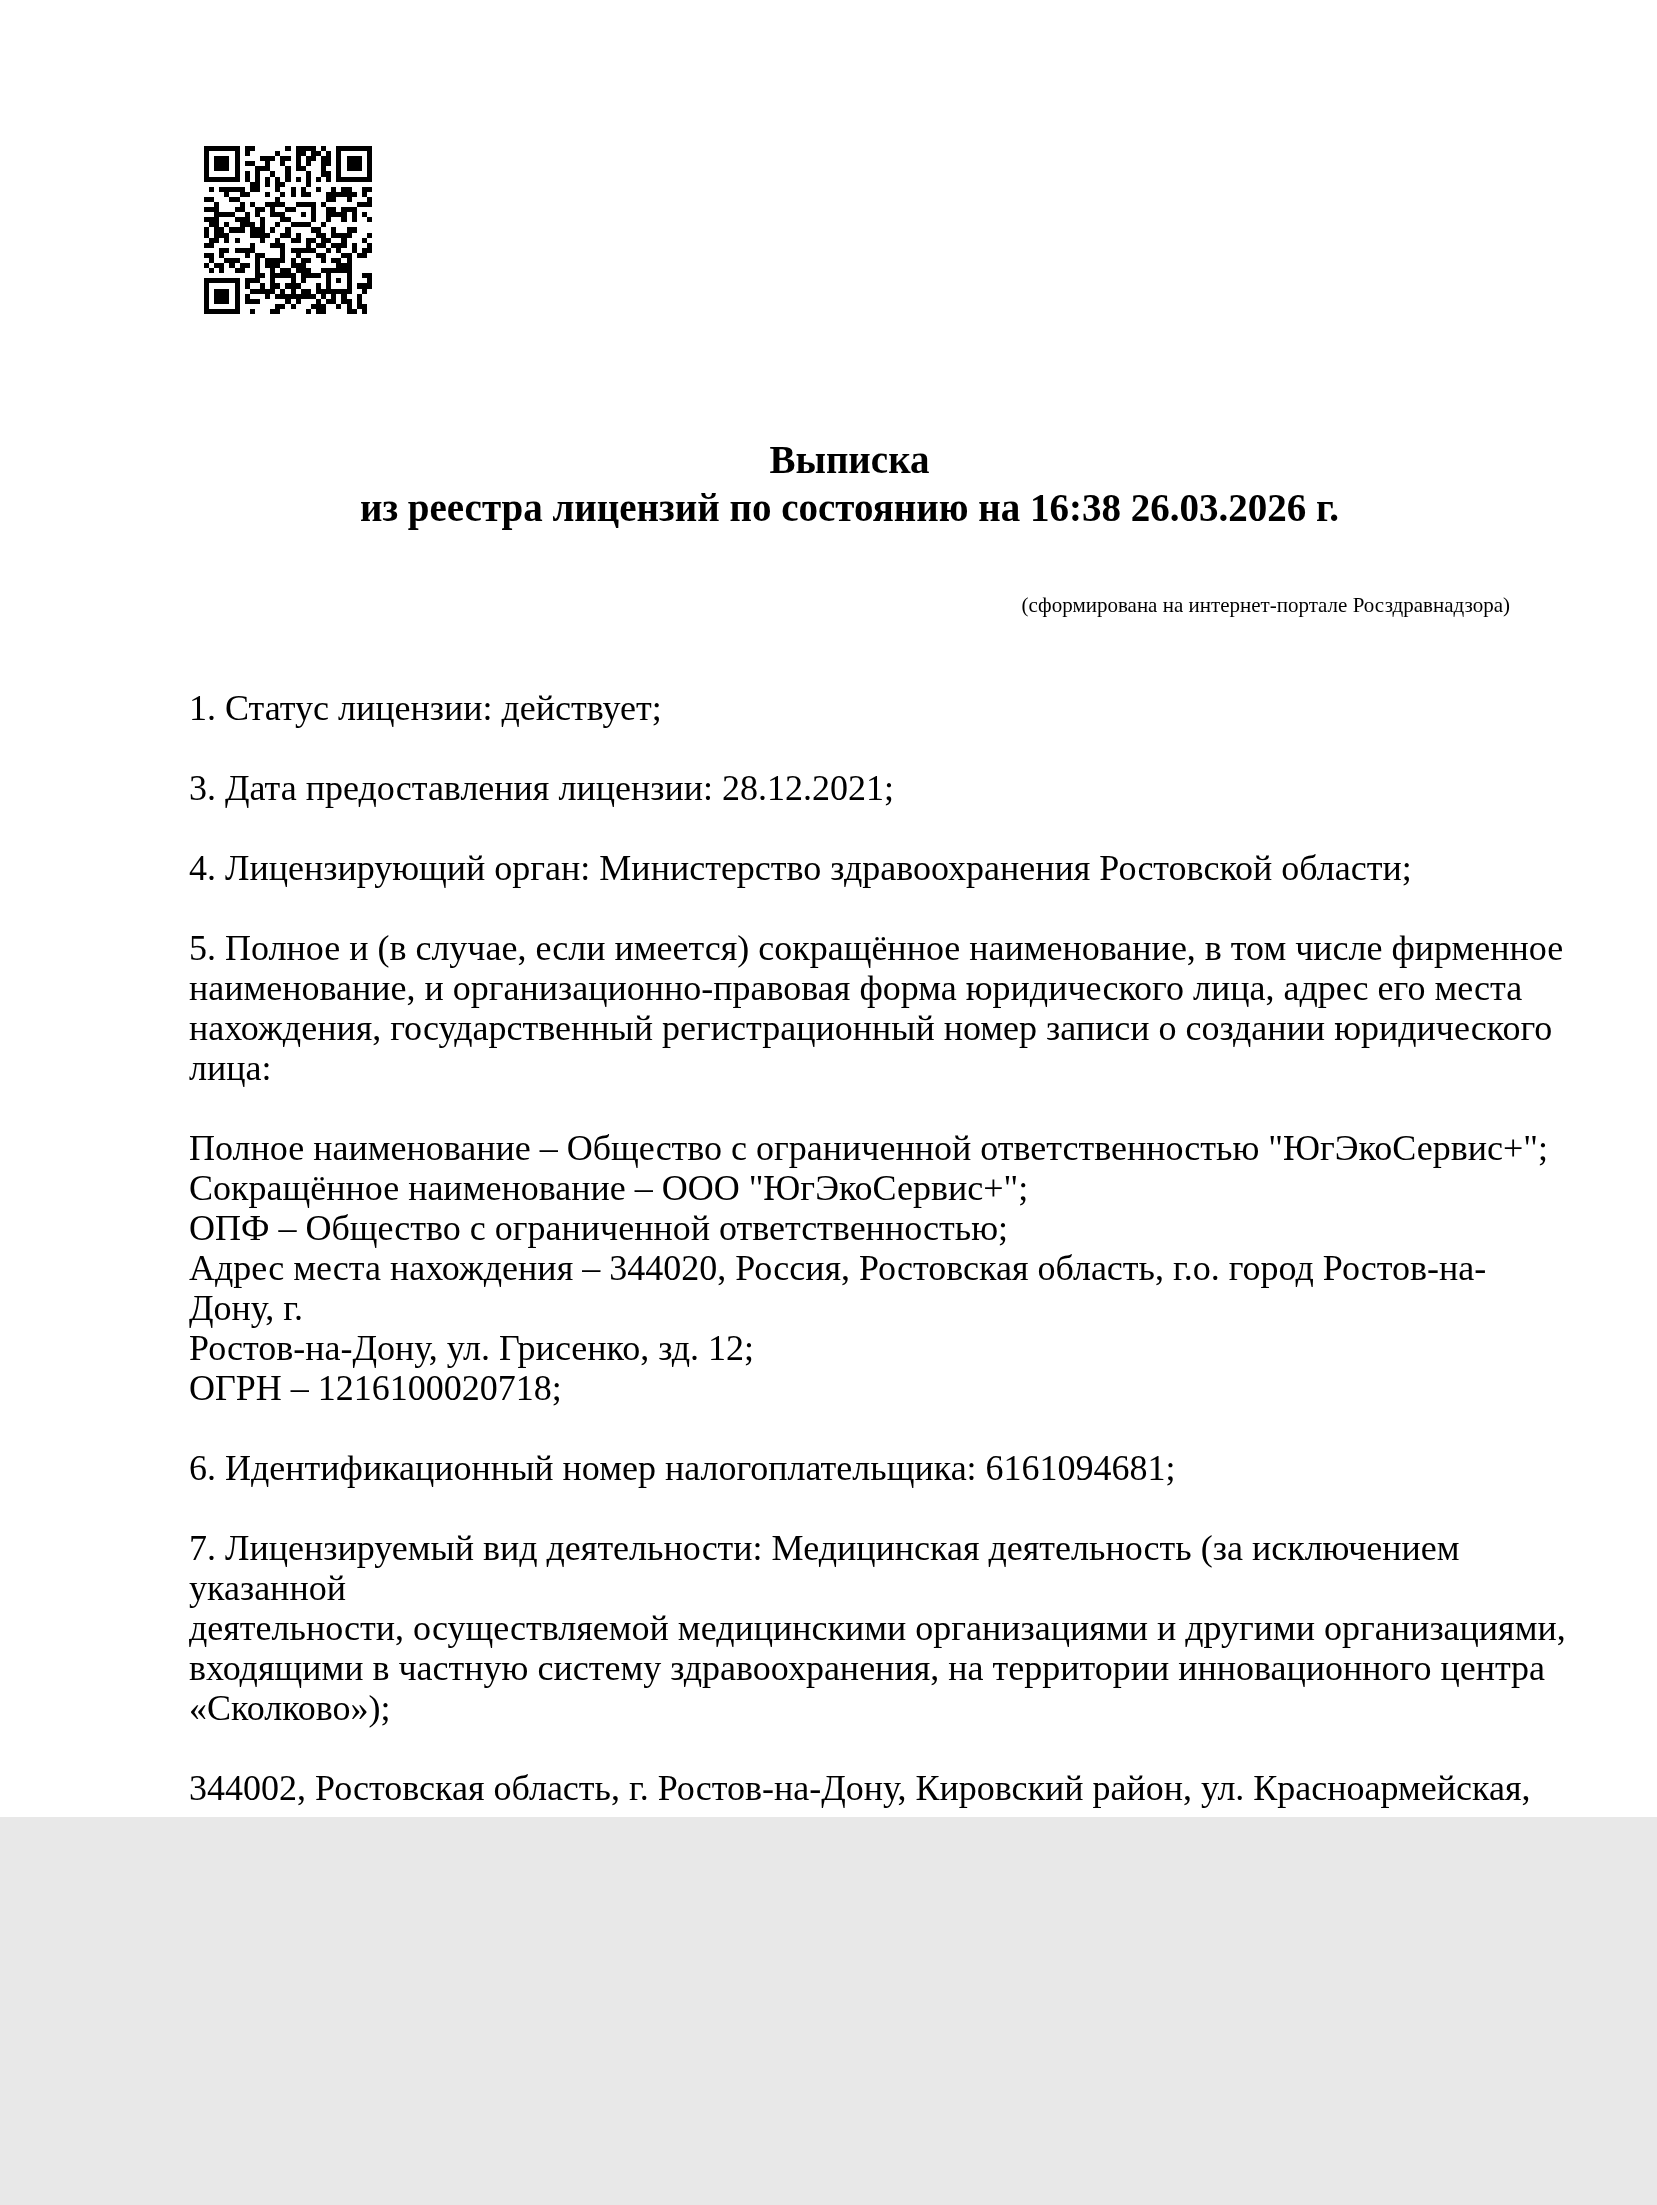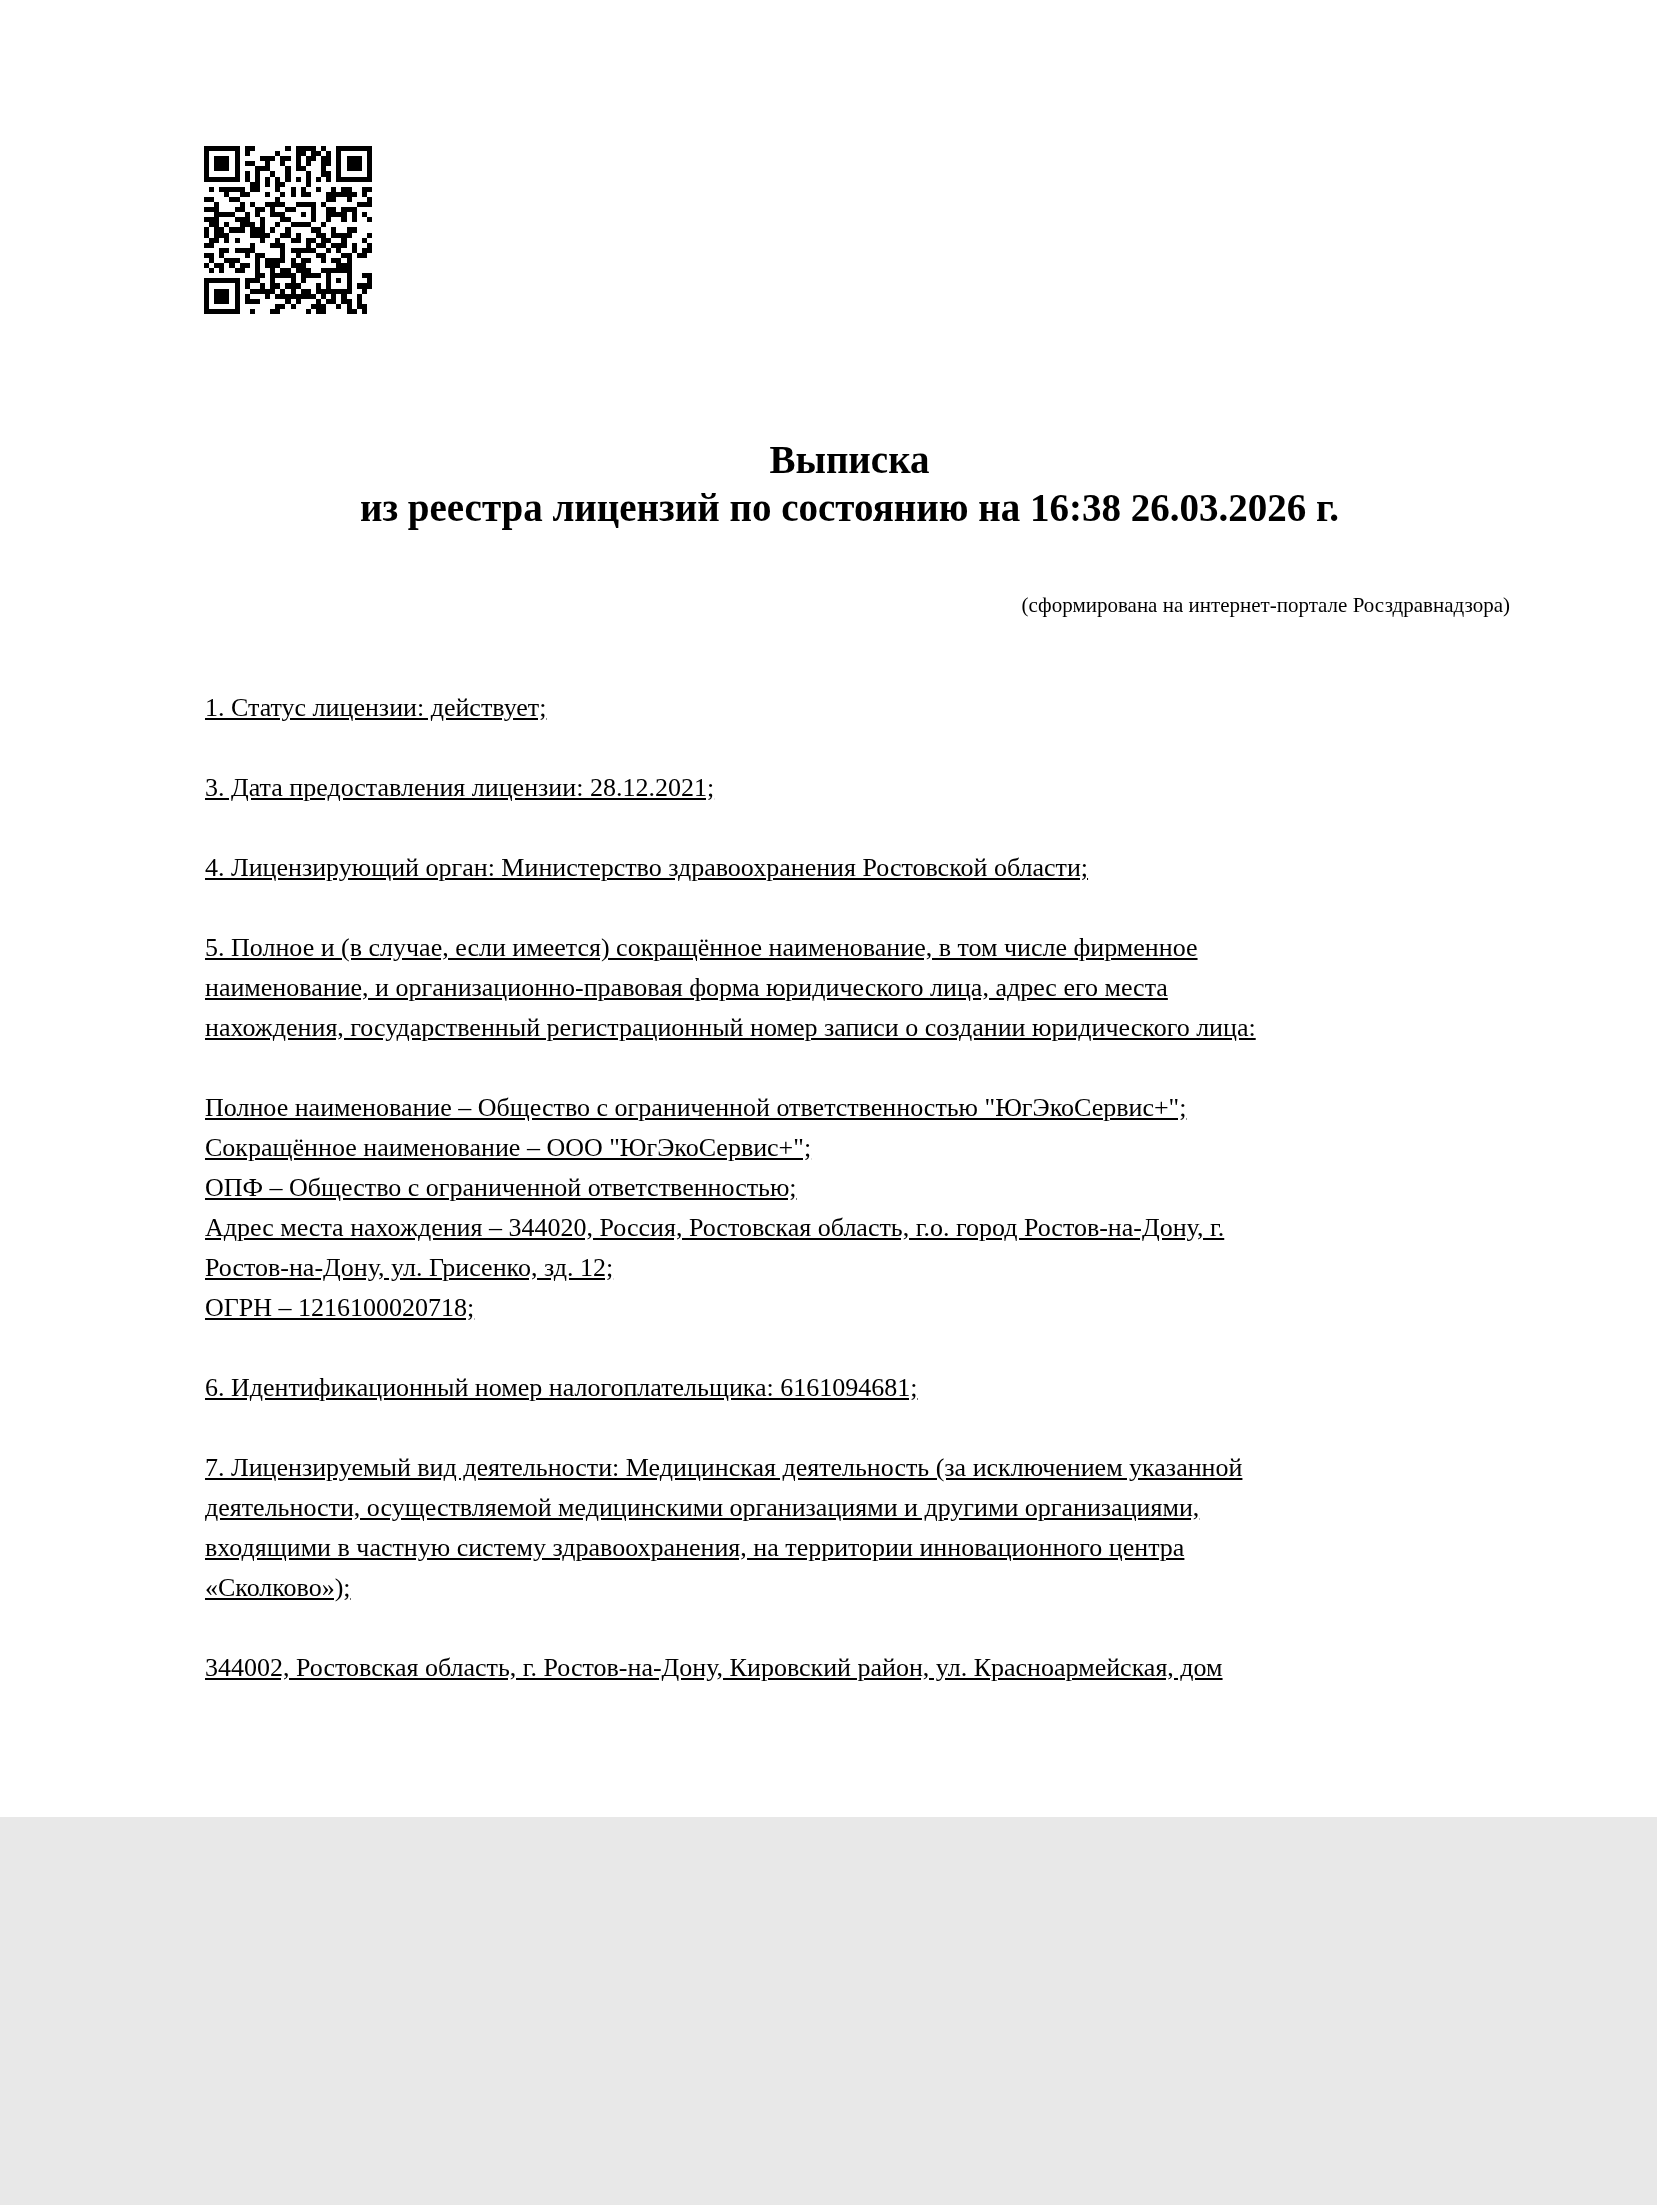--- a/index.html
+++ b/index.html
@@ -25,25 +25,24 @@
   }
   .subtitle{
     position:absolute;left:189px;top:548px;width:1321px;
     text-align:right;
     font-size:21px;line-height:35px;margin-top:40px;
   }
   .content{
     position:absolute;left:189px;top:688px;width:1377px;
   }
   .para{
-    font-size:26px;
+    font-size:36px;
     line-height:40px;
-    margin:0 0 40px 16px;
+    margin:0 0 40px 0;
     white-space:pre-line;
-    text-decoration:underline;
   }
 </style>
 </head>
 <body>
 
 <div class="page">
 
   <div class="qr">
       <svg viewBox="0 0 33 33" shape-rendering="crispEdges" fill="#000000">
         <rect x="0" y="0" width="1" height="1"></rect>

